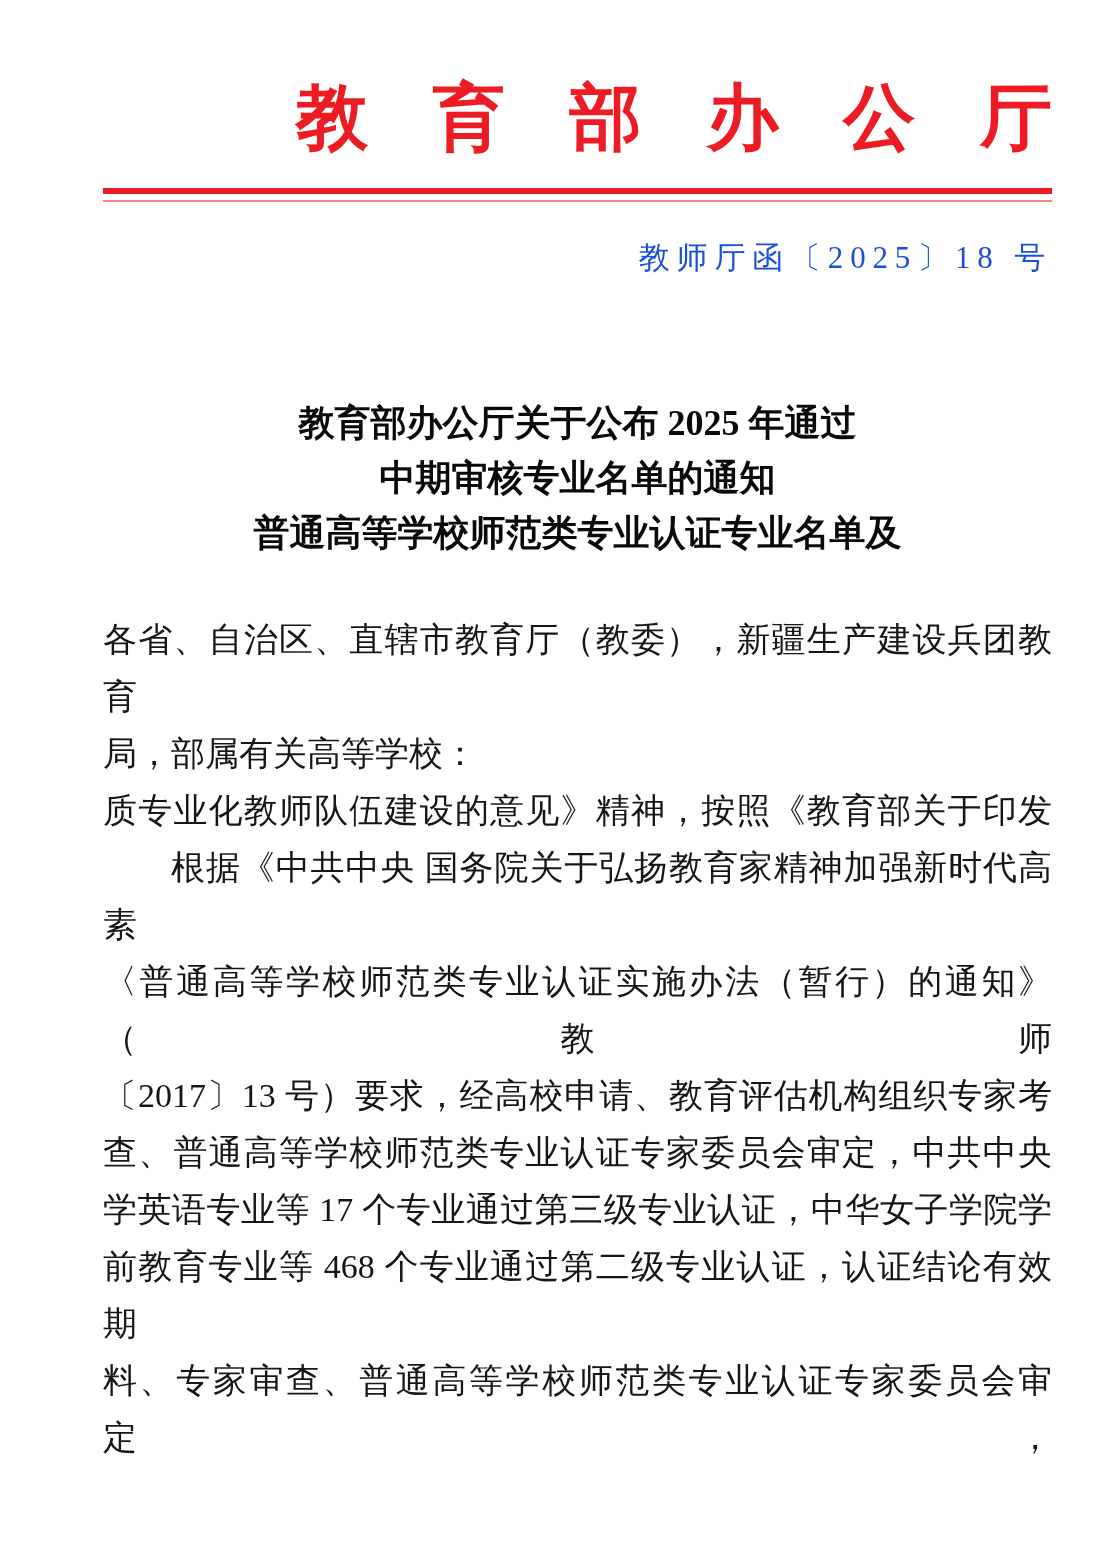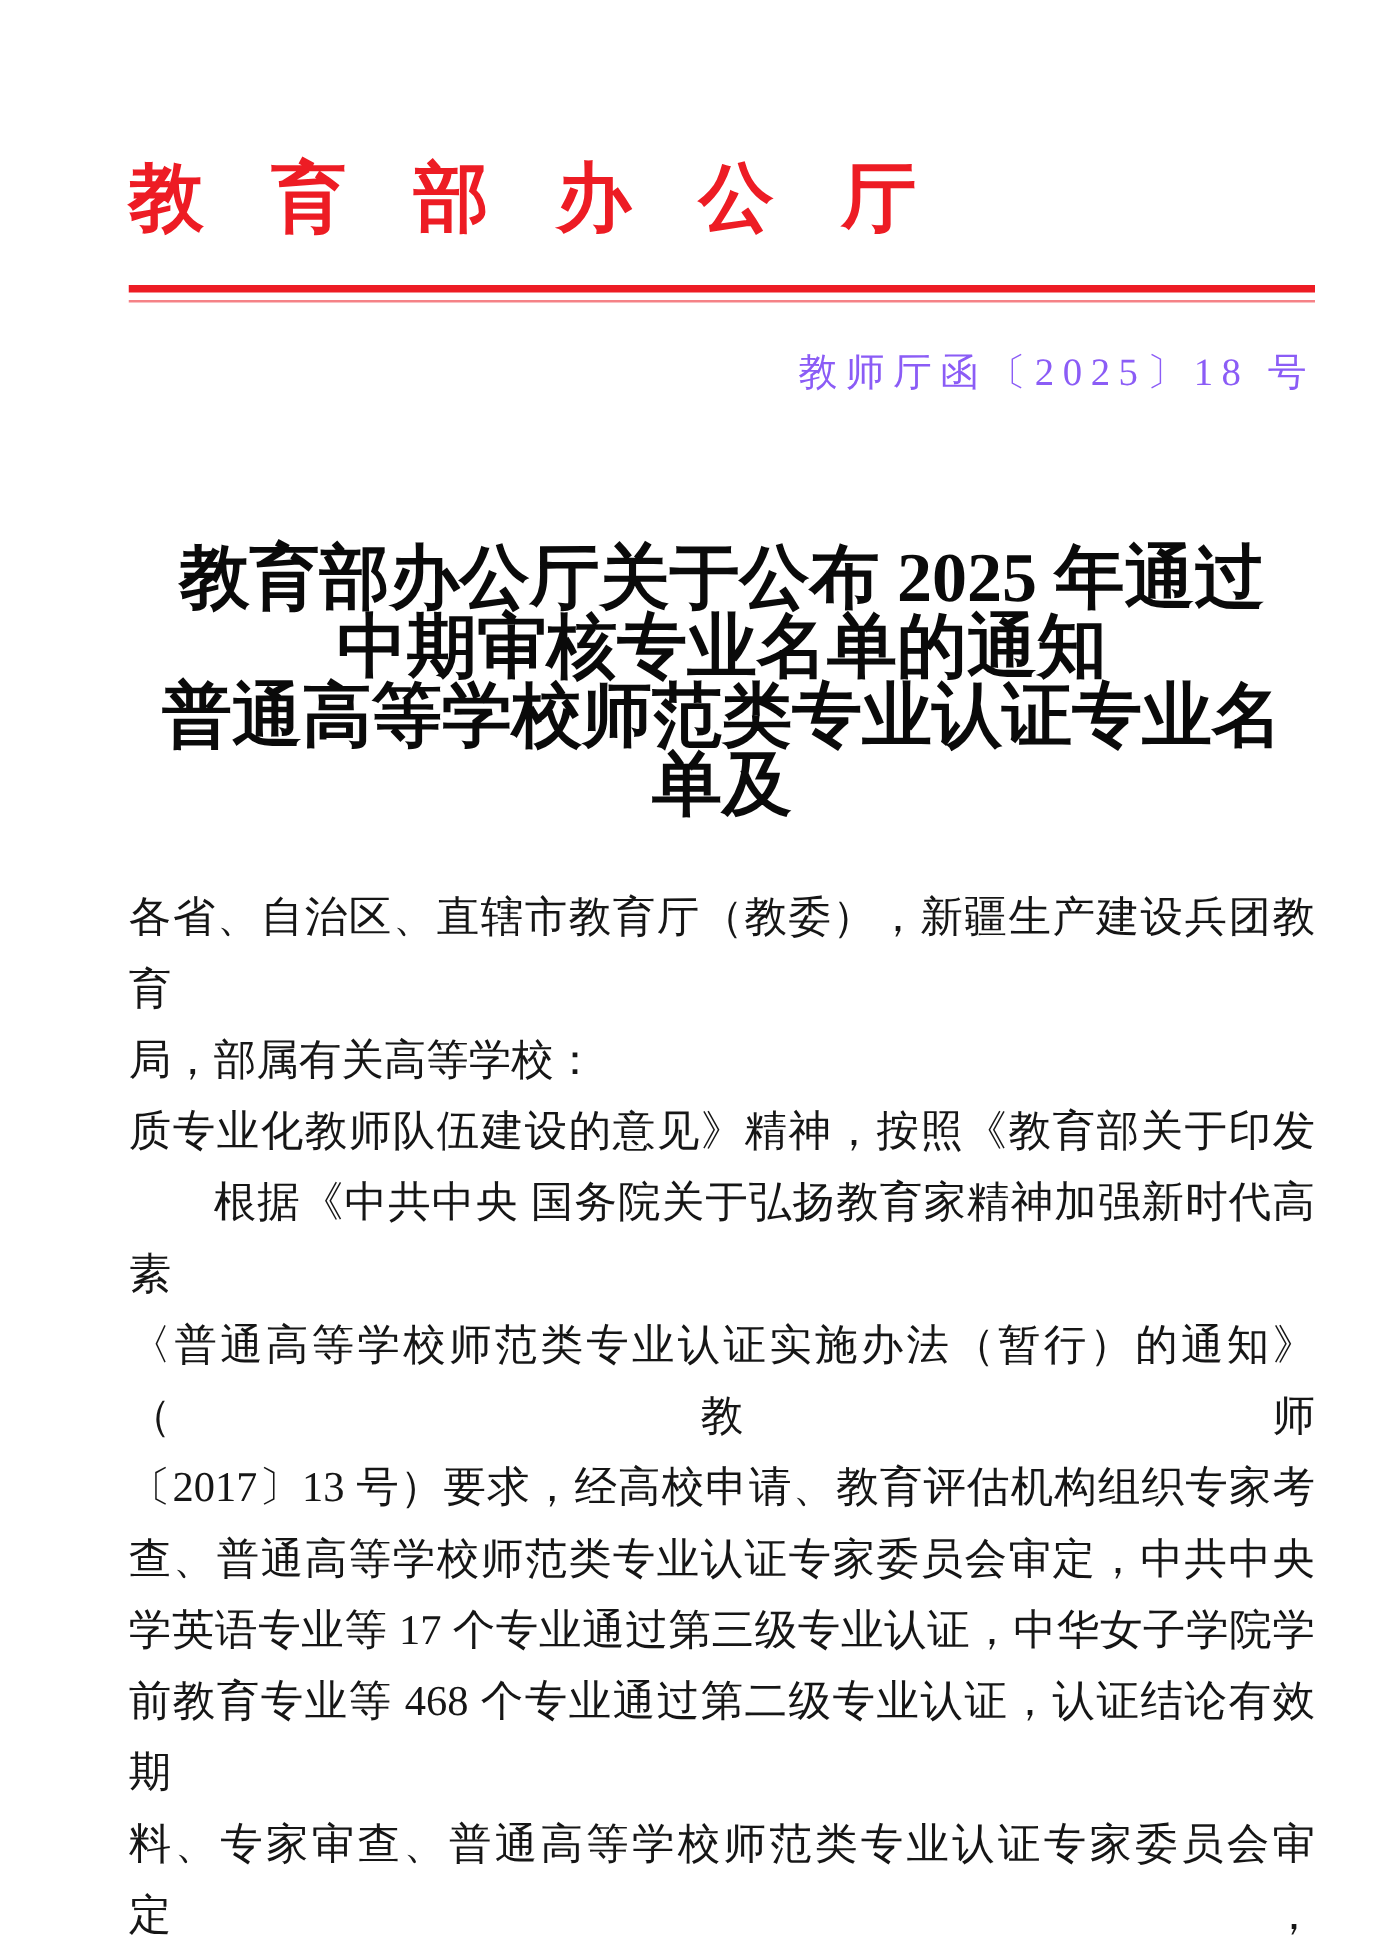--- a/index.html
+++ b/index.html
@@ -11,54 +11,54 @@
     background: #ffffff;
     font-family: "Liberation Serif", serif;
     color: #1c1c1c;
     overflow: hidden;
   }
   .content {
     padding: 0 64px 0 103px; 
   }
   
   .masthead {
-    padding-top: 106px;
+    padding-top: 66px;
     height: 112px;
-    text-align: left;
+    text-align: right;
     color: #ed1c24;
     font-weight: bold;
-    font-size: 60px;
+    font-size: 72px;
     line-height: 104px;
     white-space: nowrap;
   }
   .masthead .spread {
     letter-spacing: 0.9em;
     margin-right: -0.9em; 
   }
   
   .rule { border: 0; margin: 0; }
   .rule.thick { height: 6px; background: #ed1c24; }
   .rule.thin  { height: 2px; background: #ed1c24; opacity: 0.55; }
   .rule-top .thick { margin-top: 10px; }
   .rule-top .thin  { margin-top: 6px; }
   
   .doc-number {
     margin-top: 36px;
     text-align: right;
     font-size: 31px;
     line-height: 40px;
     letter-spacing: 0.22em;
-    color: #8b5cf6;
+    color: #1d4ed8;
   }
   
   .notice-title {
     margin-top: 118px;
     text-align: center;
     font-weight: bold;
-    font-size: 56px;
+    font-size: 36px;
     line-height: 55px;
     color: #0a0a0a;
   }
   
   .body-text {
     margin-top: 50px;
     font-size: 34px;
     line-height: 57px;
     color: #161616;
   }

